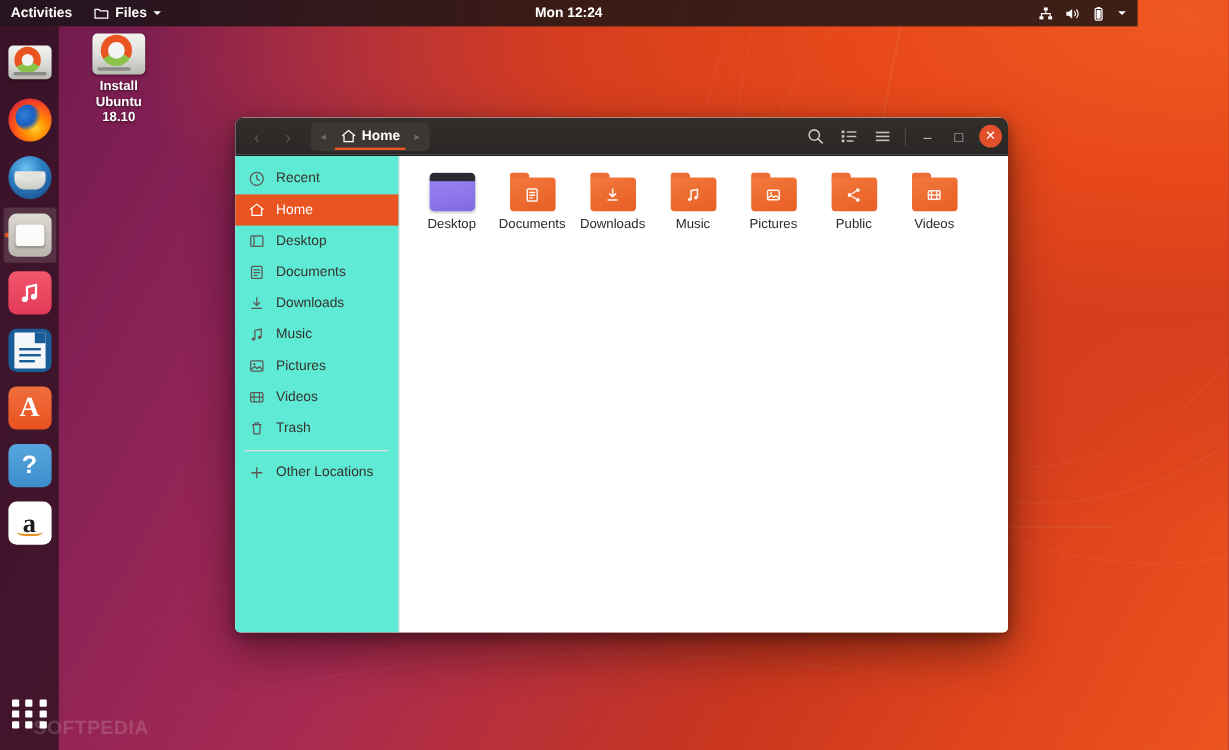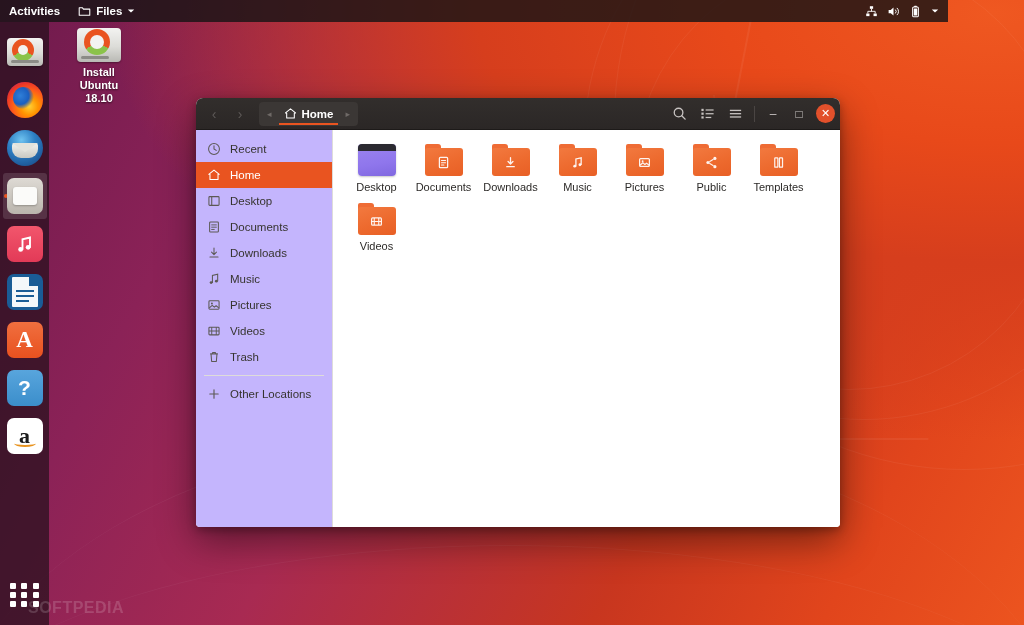--- a/index.html
+++ b/index.html
@@ -143,21 +143,21 @@
     color:#c6c2c0; cursor:pointer; font-size:12px;
   }
   #closebtn{
     width:19px;height:19px;border-radius:50%;background:#e2502b;
     display:flex;align-items:center;justify-content:center; color:#fff;
     font-size:11px; margin-left:4px; cursor:pointer; font-family:"Liberation Sans",sans-serif;
   }
 
   #body{ display:flex; height:397px; }
   #sidebar{
-    width:137px; background:#c4b5fd; border-right:1px solid #dedcda;
+    width:137px; background:#5eead4; border-right:1px solid #dedcda;
     padding-top:6px; font-size:11.5px; color:#2e2c2b;
   }
   .sbitem{
     display:flex; align-items:center; gap:9px; height:26px; padding:0 10px;
     cursor:pointer; color:#36342f;
   }
   .sbitem .sicon{ width:15px;height:15px; display:flex;align-items:center;justify-content:center; color:#5c5955; flex:0 0 15px; }
   .sbitem.sel{ background:#e95420; color:#fff; }
   .sbitem.sel .sicon{ color:#fff; }
   .sbdiv{ height:1px; background:#dedcda; margin:5px 8px; }
@@ -210,20 +210,21 @@
   </div>
   <div class="tb-item">
     <svg class="tbicon" viewBox="0 0 16 16">
       <path d="M1.5 3.5h4l1.2 1.6h7.8v7.4h-13z" fill="none" stroke="#fff" stroke-width="1.3" stroke-linejoin="round"></path>
     </svg>
     <span>Files</span>
     <svg width="8" height="8" viewBox="0 0 10 10">
       <path d="M1 3l4 4 4-4z" fill="#fff"></path>
     </svg>
   </div>
+  <div id="tb-clock">Mon 12:24</div>
   <div id="tb-right">
     <svg class="tbicon" viewBox="0 0 16 16">
       <rect x="6" y="1.5" width="4" height="3.2" fill="#fff"></rect>
       <rect x="1.5" y="10.5" width="4" height="3.2" fill="#fff"></rect>
       <rect x="10.5" y="10.5" width="4" height="3.2" fill="#fff"></rect>
       <path d="M8 4.7v3.1M3.5 10.5V7.8h9v2.7" stroke="#fff" stroke-width="1.1" fill="none"></path>
     </svg>
     <svg class="tbicon" viewBox="0 0 16 16">
       <path d="M2 6h2.6L8 3v10L4.6 10H2z" fill="#fff"></path>
       <path d="M10.2 5.6a3.4 3.4 0 010 4.8" stroke="#fff" stroke-width="1.2" fill="none"></path>
@@ -568,33 +569,20 @@
                   <circle cx="11.6" cy="3.6" r="1.7" fill="currentColor"></circle>
                   <circle cx="11.6" cy="12.4" r="1.7" fill="currentColor"></circle>
                   <circle cx="4.2" cy="8" r="1.7" fill="currentColor"></circle>
                   <path d="M5.7 7.1l4.4-2.6M5.7 8.9l4.4 2.6" stroke="currentColor" stroke-width="1.2"></path>
                 </svg>
             </div>
           </div>
           <div class="flbl">Public</div>
         </div>
 
-        <div class="fitem">
-          <div class="folder">
-            <div class="tab"></div>
-              <div class="bodyf"></div>
-            <div class="femb">
-              <svg width="15" height="15" viewBox="0 0 16 16">
-                  <rect x="4" y="3" width="3.3" height="10" rx=".6" fill="none" stroke="currentColor" stroke-width="1.3"></rect>
-                  <rect x="9" y="3" width="3.3" height="10" rx=".6" fill="none" stroke="currentColor" stroke-width="1.3"></rect>
-                </svg>
-            </div>
-          </div>
-          <div class="flbl">Templates</div>
-        </div>
 
         <div class="fitem">
           <div class="folder">
             <div class="tab"></div>
               <div class="bodyf"></div>
             <div class="femb">
               <svg width="15" height="15" viewBox="0 0 16 16">
                   <rect x="2.8" y="4.2" width="10.4" height="7.6" rx="1" fill="none" stroke="currentColor" stroke-width="1.3"></rect>
                   <path d="M5.6 4.2v7.6M10.4 4.2v7.6M2.8 8h10.4" stroke="currentColor" stroke-width="1.2"></path>
                 </svg>

